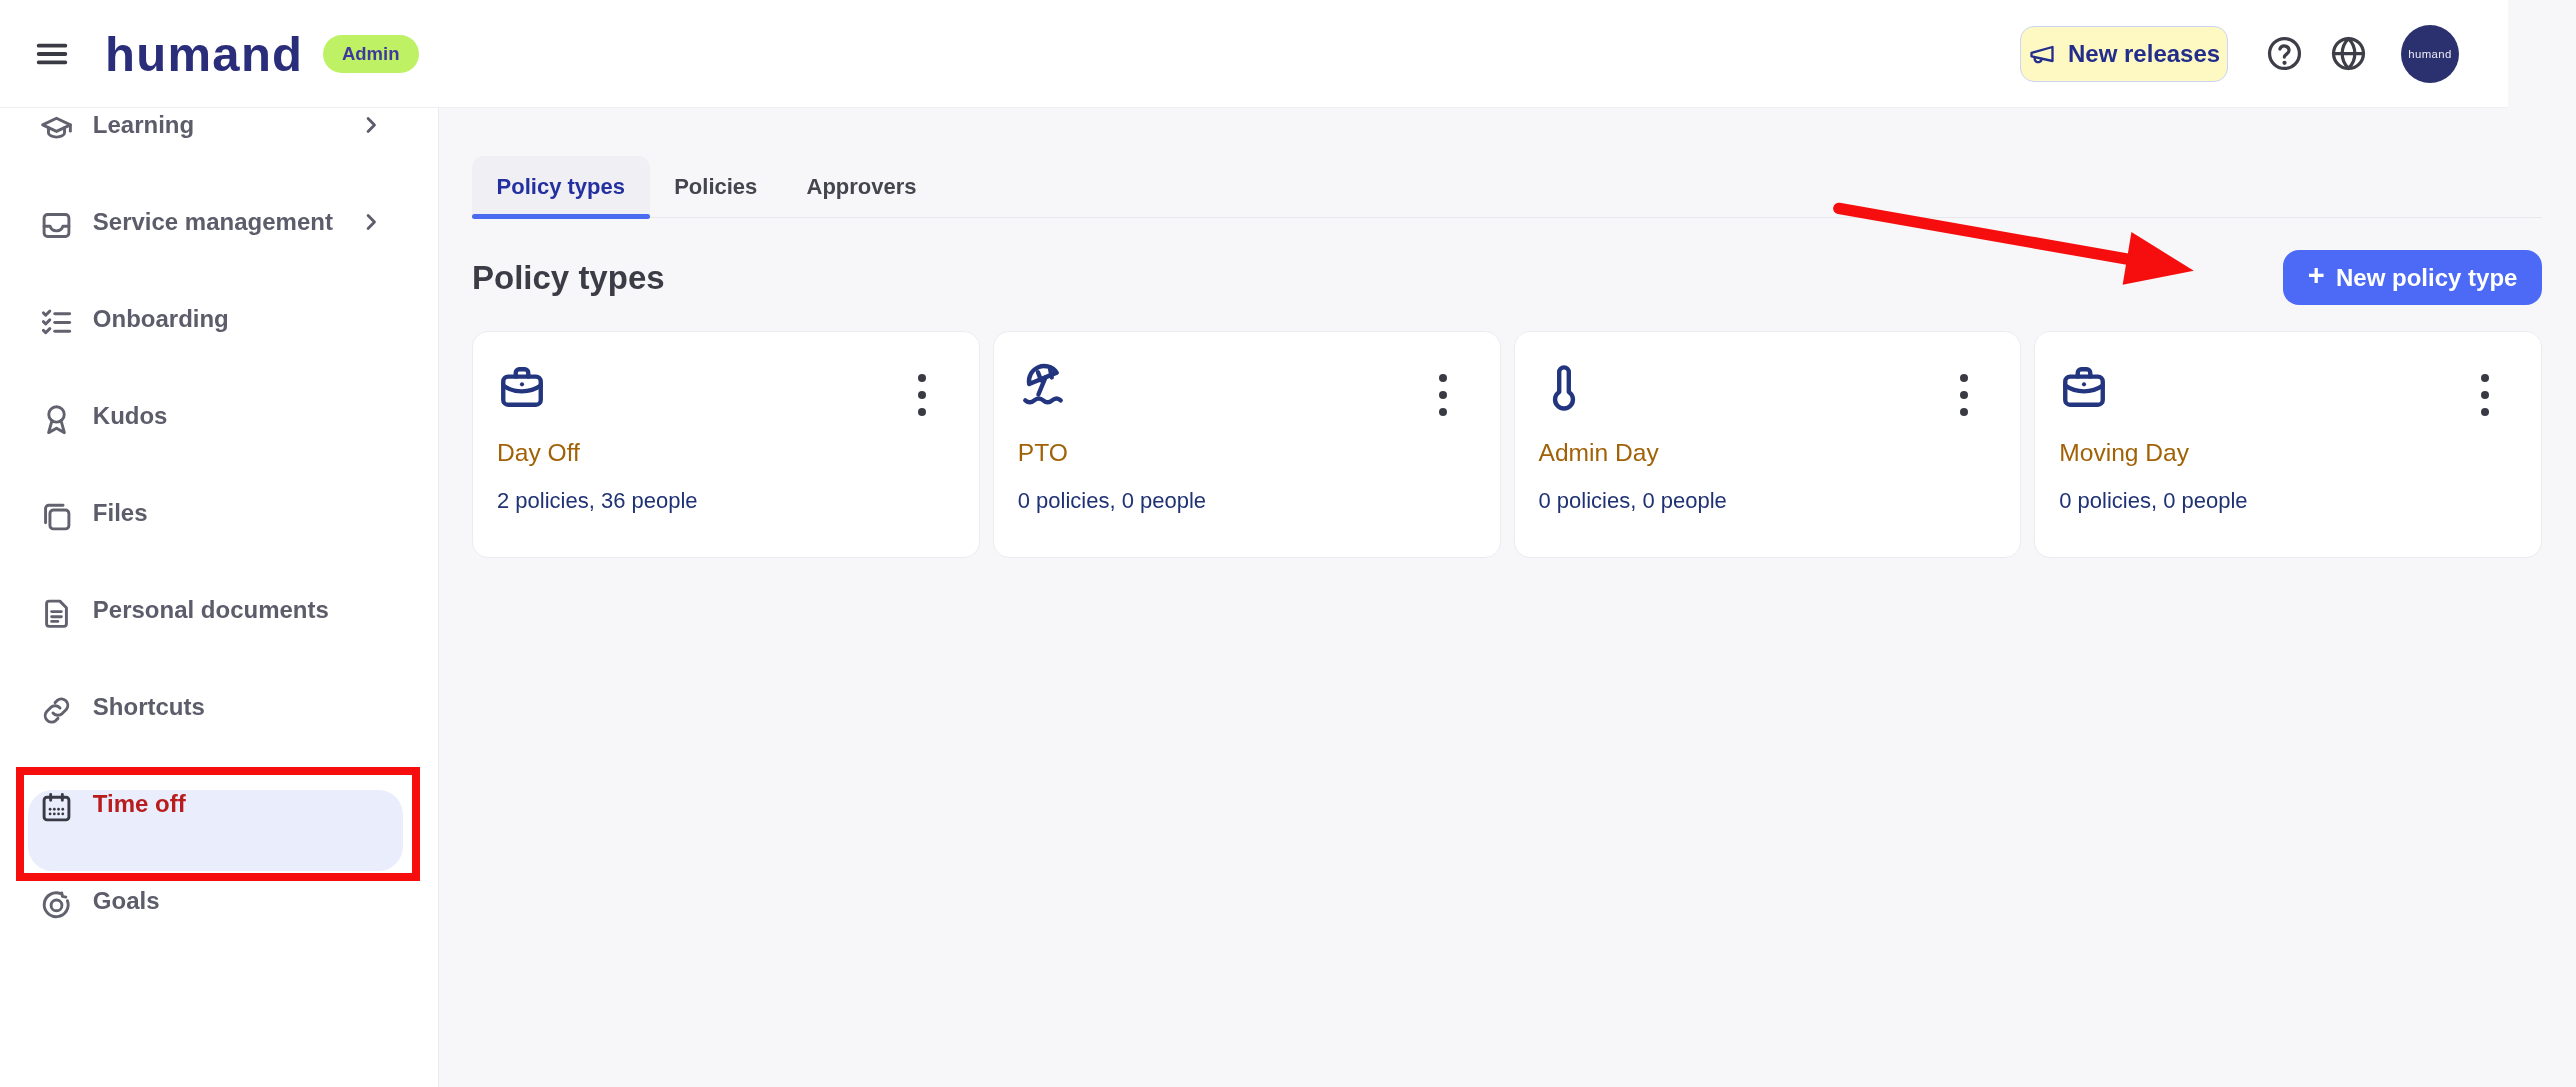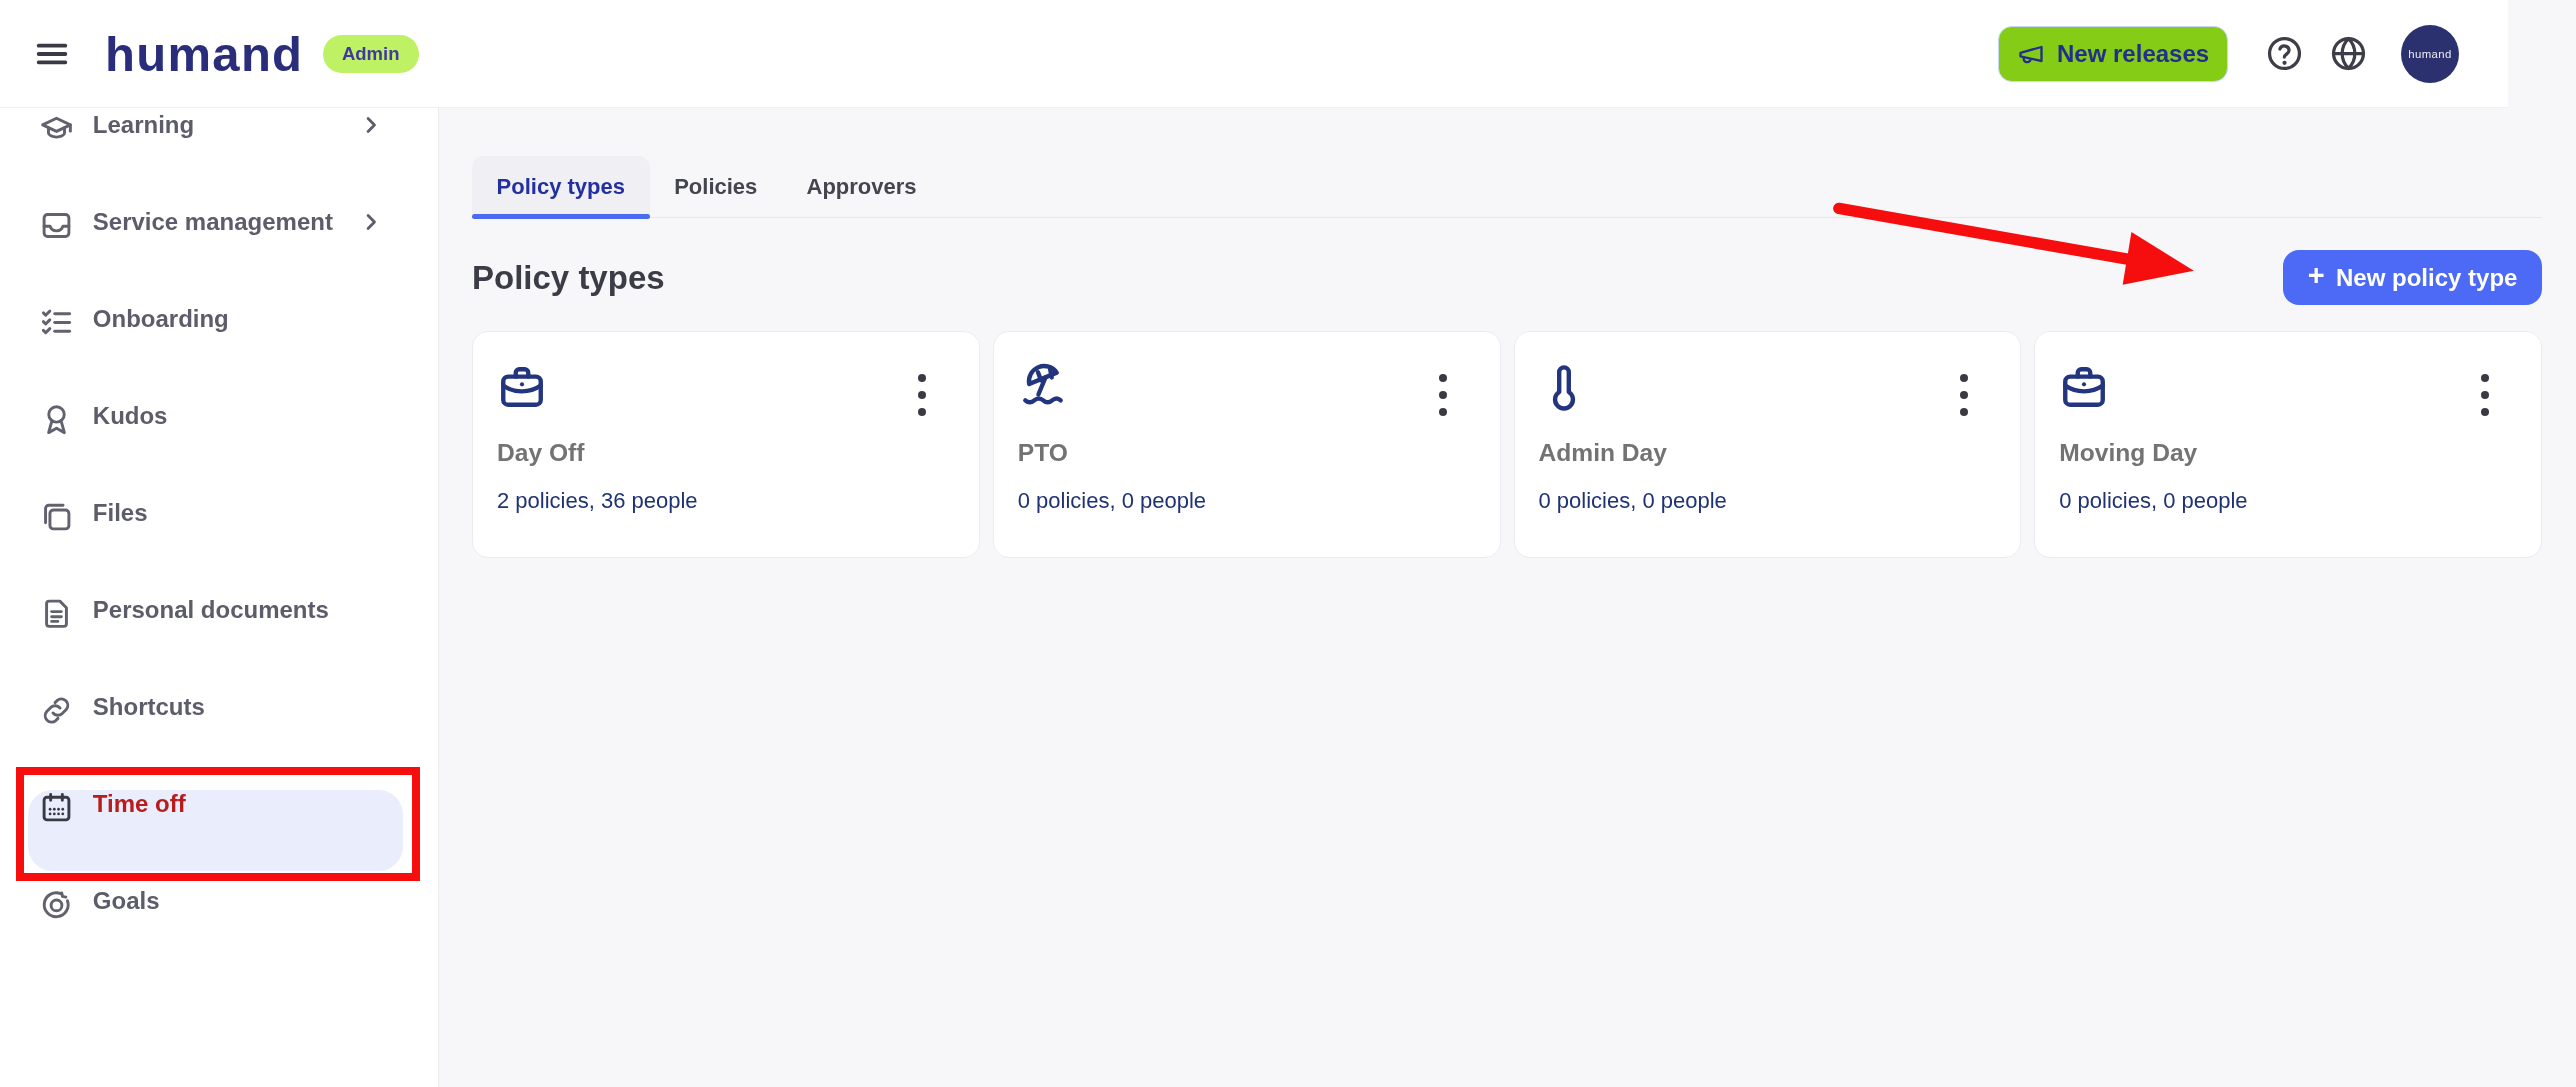--- a/index.html
+++ b/index.html
@@ -23,22 +23,22 @@
     margin-left:33px; font-size:49px; font-weight:700; color:#2A2E7A;
     letter-spacing:1.3px;
   }
   .badge {
     margin-left:19.3px; background:#bef264; color:#41389E;
     font-size:18.5px; font-weight:700; padding:8px 19.3px; border-radius:878px;
   }
   .top-right { margin-left:auto; display:flex; align-items:center; gap:24.6px; }
   .releases-btn {
     display:flex; align-items:center; gap:12.3px;
-    border:1.8px solid #C9D4F6; border-radius:14px; background:#84cc16;
-    padding:13px 18px; color:#232E8C; font-weight:700; font-size:24px;
+    border:1.8px solid #C9D4F6; border-radius:14px; background:#fef9c3;
+    padding:13px 7px; color:#232E8C; font-weight:700; font-size:24px;
     margin-right:12.3px;
   }
   .releases-btn svg { width:28px; height:28px; color:#232E8C; }
   .icon-btn svg { width:39px; height:39px; color:#3E3E48; }
   .avatar {
     width:58px; height:58px; border-radius:50%; background:#2B316E;
     color:#EDEDF5; font-size:11.4px; letter-spacing:0.4px;
     display:flex; align-items:center; justify-content:center; margin-left:8.8px;
   }
 
@@ -87,21 +87,21 @@
   .card {
     flex:1; height:227px; background:#fff; border:1.8px solid #ECECF0;
     border-radius:16px; padding:30px 33px 0 24px; position:relative; cursor:pointer;
   }
   .card-icon { width:50px; height:50px; color:#22357E; }
   .kebab {
     position:absolute; top:37px; right:47px;
     display:flex; flex-direction:column; gap:8.8px; padding:5.3px;
   }
   .kebab i { width:8px; height:8px; border-radius:50%; background:#3A3A44; display:block; }
-  .card-title { margin-top:27px; font-size:24.6px; font-weight:700; color:#737373; }
+  .card-title { margin-top:27px; font-size:24.6px; font-weight:400; color:#a16207; }
   .card-sub { margin-top:21px; font-size:22px; color:#1F3274; }
 
   
   .redbox {
     position:absolute; left:16px; top:767px; width:404px; height:114px;
     border:8px solid #F60D0D; z-index:30; pointer-events:none;
   }
   .arrow-svg {
     position:absolute; left:0; top:0; width:2576px; height:1088px;
     z-index:30; pointer-events:none;

